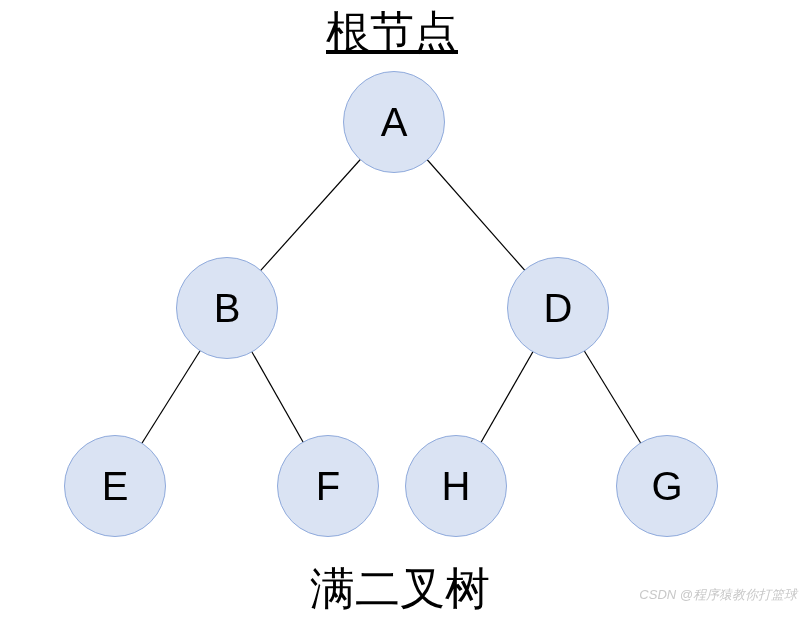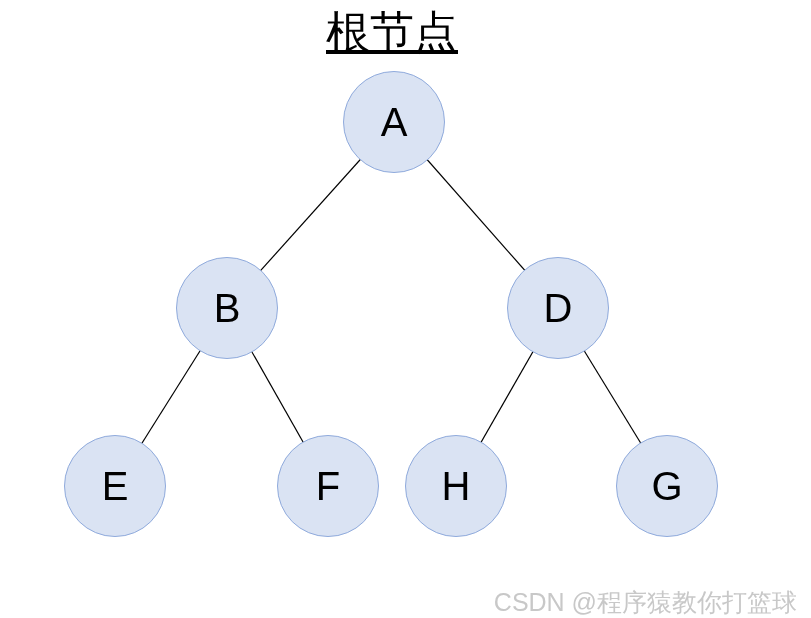--- a/index.html
+++ b/index.html
@@ -62,23 +62,24 @@
   }
   .caption-bottom {
     left: 400px;
     top: 566px;
     font-size: 45px;
   }
   .watermark {
     position: absolute;
     right: 14px;
     top: 586px;
-    font-size: 25px;
+    font-size: 13px;
     color: var(--watermark-color, #c8c8c8);
     white-space: nowrap;
+    font-style: italic;
   }
 </style>
 </head>
 <body>
 
 <div class="canvas">
 
   <svg class="edges-svg" viewBox="0 0 811 618" xmlns="http://www.w3.org/2000/svg">
     <line x1="394" y1="122" x2="227" y2="308"></line>
     <line x1="394" y1="122" x2="558" y2="308"></line>
@@ -105,16 +106,17 @@
   <div class="node node-f">
     <span>F</span>
   </div>
   <div class="node node-h">
     <span>H</span>
   </div>
   <div class="node node-g">
     <span>G</span>
   </div>
 
+  <div class="caption caption-bottom">满二叉树</div>
 
   <div class="watermark">CSDN @程序猿教你打篮球</div>
 
 </div>
 
 </body></html>

